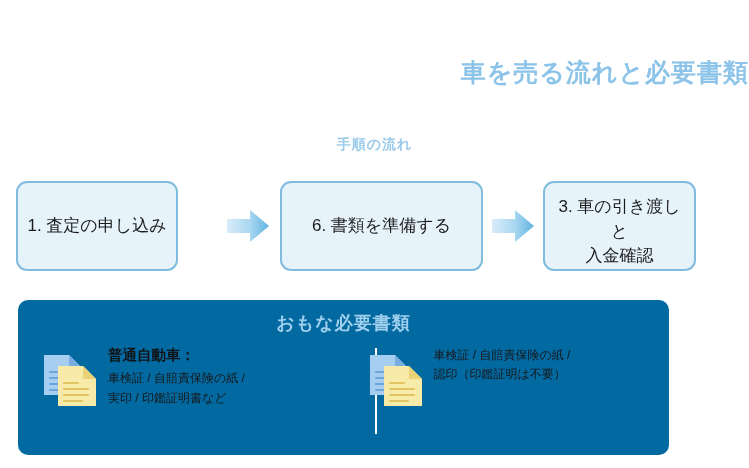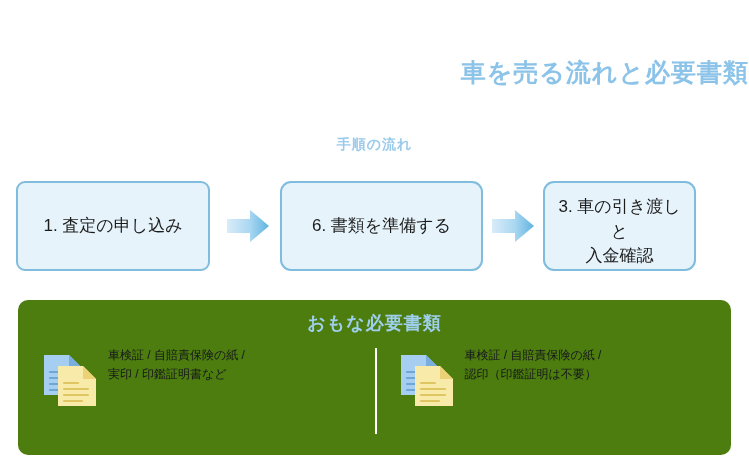--- a/index.html
+++ b/index.html
@@ -68,44 +68,44 @@
     border-radius: 11px;
     display: flex;
     align-items: center;
     justify-content: center;
     text-align: center;
     color: #1b1b1b;
     font-size: 17px;
     line-height: 1.45;
     padding: 0 6px;
   }
-  .step-box.s1 { left: 16px;  width: 194px; border-radius: 9px; }
+  .step-box.s1 { left: 16px;  width: 162px; }
   .step-box.s2 { left: 280px; width: 203px; }
   .step-box.s3 { left: 543px; width: 153px; align-items: flex-end; }
 
   .step-text { white-space: pre-line; }
 
   .arrow {
     position: absolute;
     top: 28px;
     width: 42px;
     height: 34px;
   }
   .arrow.a1 { left: 227px; }
   .arrow.a2 { left: 492px; }
 
   
   .docs-panel {
     position: absolute;
     left: 18px;
     top: 300px;
-    width: 713px;
+    width: 651px;
     height: 155px;
     box-sizing: border-box;
-    background: #4d7c0f;
+    background: #0369a1;
     border-radius: 10px;
   }
 
   .docs-heading {
     position: absolute;
     top: 11px;
     left: 0;
     width: 100%;
     text-align: center;
     font-size: 18px;
@@ -240,20 +240,21 @@
             <path d="M41,14 L54,27 L41,27 Z" fill="#ecd277"></path>
             <g stroke="#e0c662" stroke-width="2.2" stroke-linecap="round">
               <line x1="22" y1="31" x2="36" y2="31"></line>
               <line x1="22" y1="37" x2="46" y2="37"></line>
               <line x1="22" y1="43" x2="46" y2="43"></line>
               <line x1="22" y1="49" x2="40" y2="49"></line>
             </g>
           </svg>
         </div>
         <div>
+          <div class="doc-label">普通自動車：</div>
           <div class="doc-text">車検証 / 自賠責保険の紙 /
 実印 / 印鑑証明書など</div>
         </div>
       </div>
 
       <div class="docs-col">
         <div class="doc-icon">
           <svg width="54" height="56" viewBox="0 0 54 56" xmlns="http://www.w3.org/2000/svg">
             <path d="M2,3 L27,3 L40,16 L40,43 L2,43 Z" fill="#a6cef0"></path>
             <path d="M27,3 L40,16 L27,16 Z" fill="#78aede"></path>

